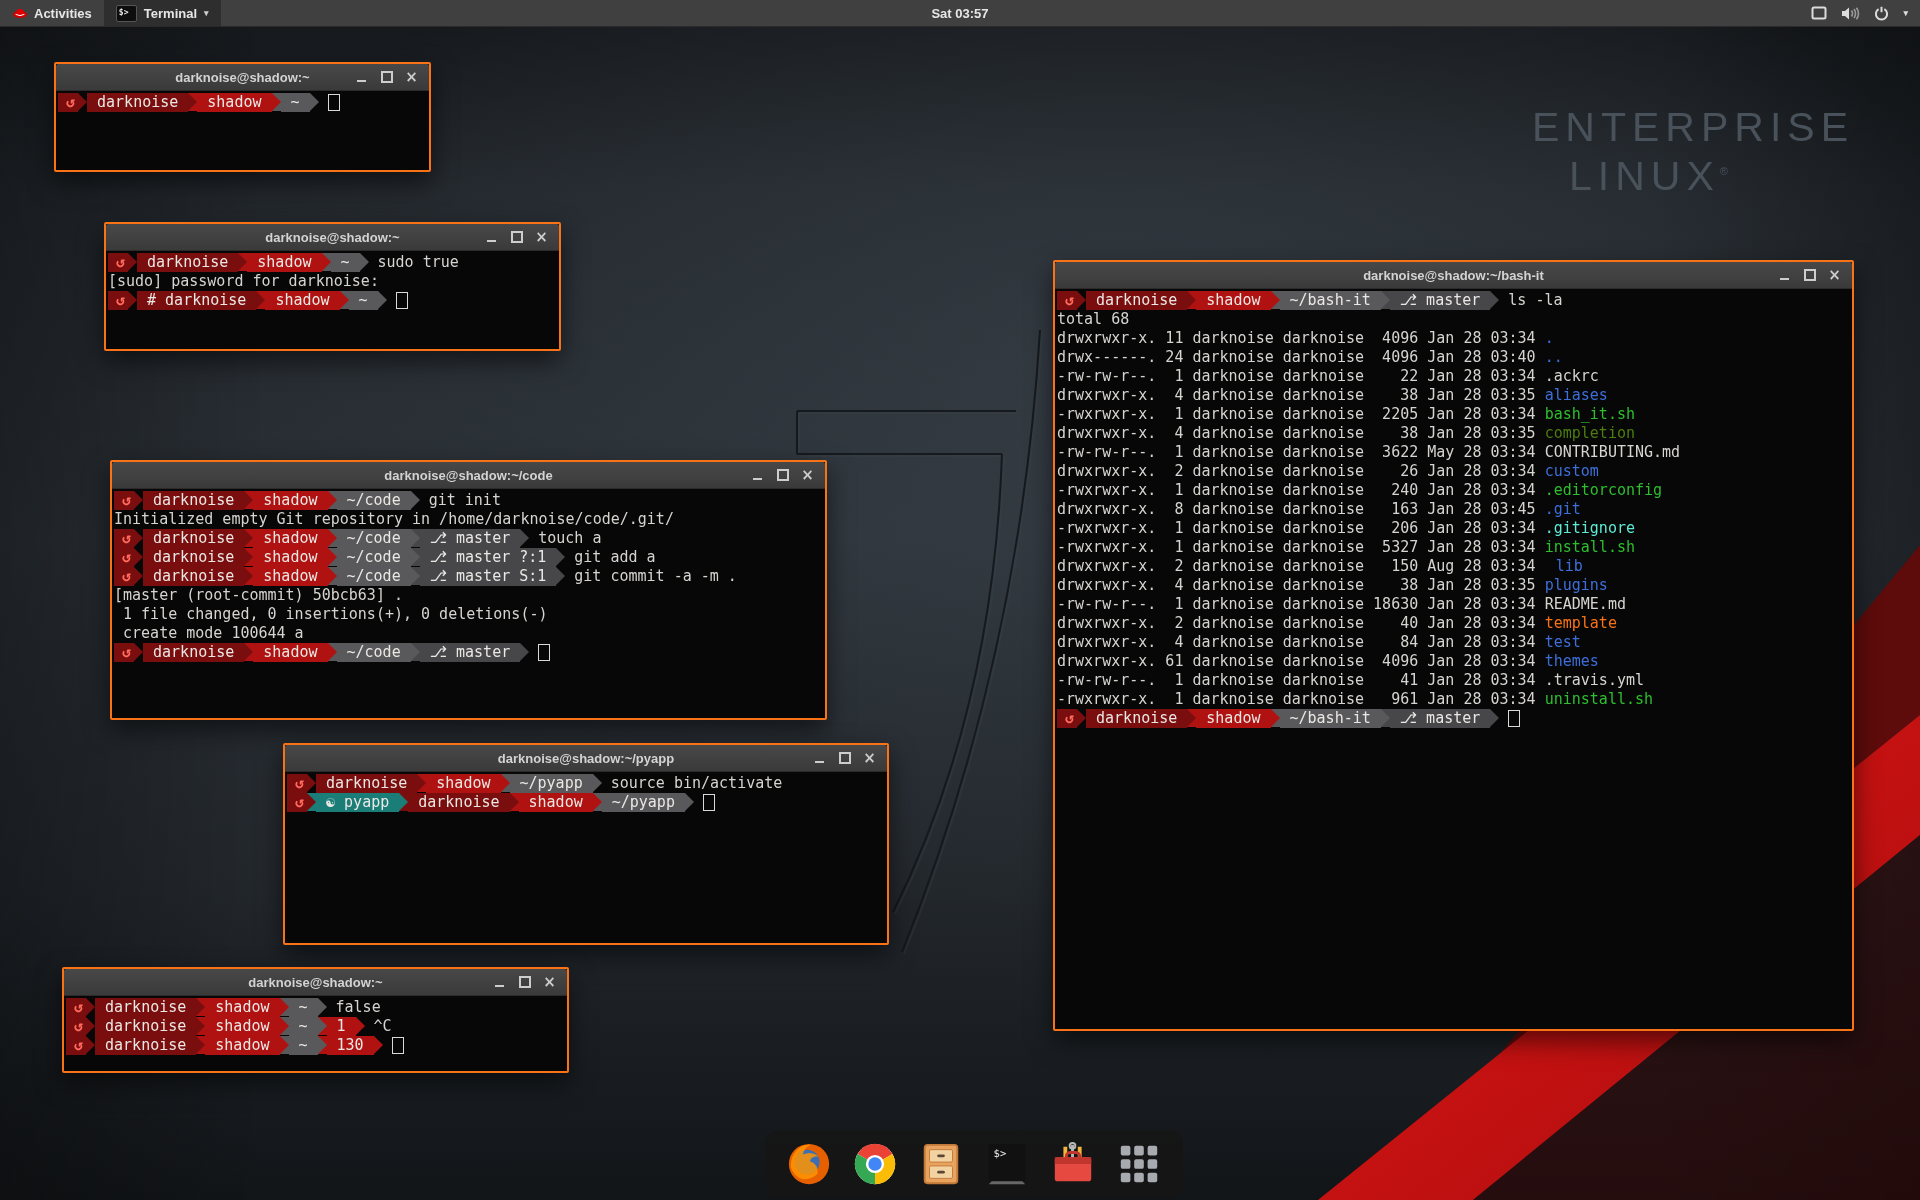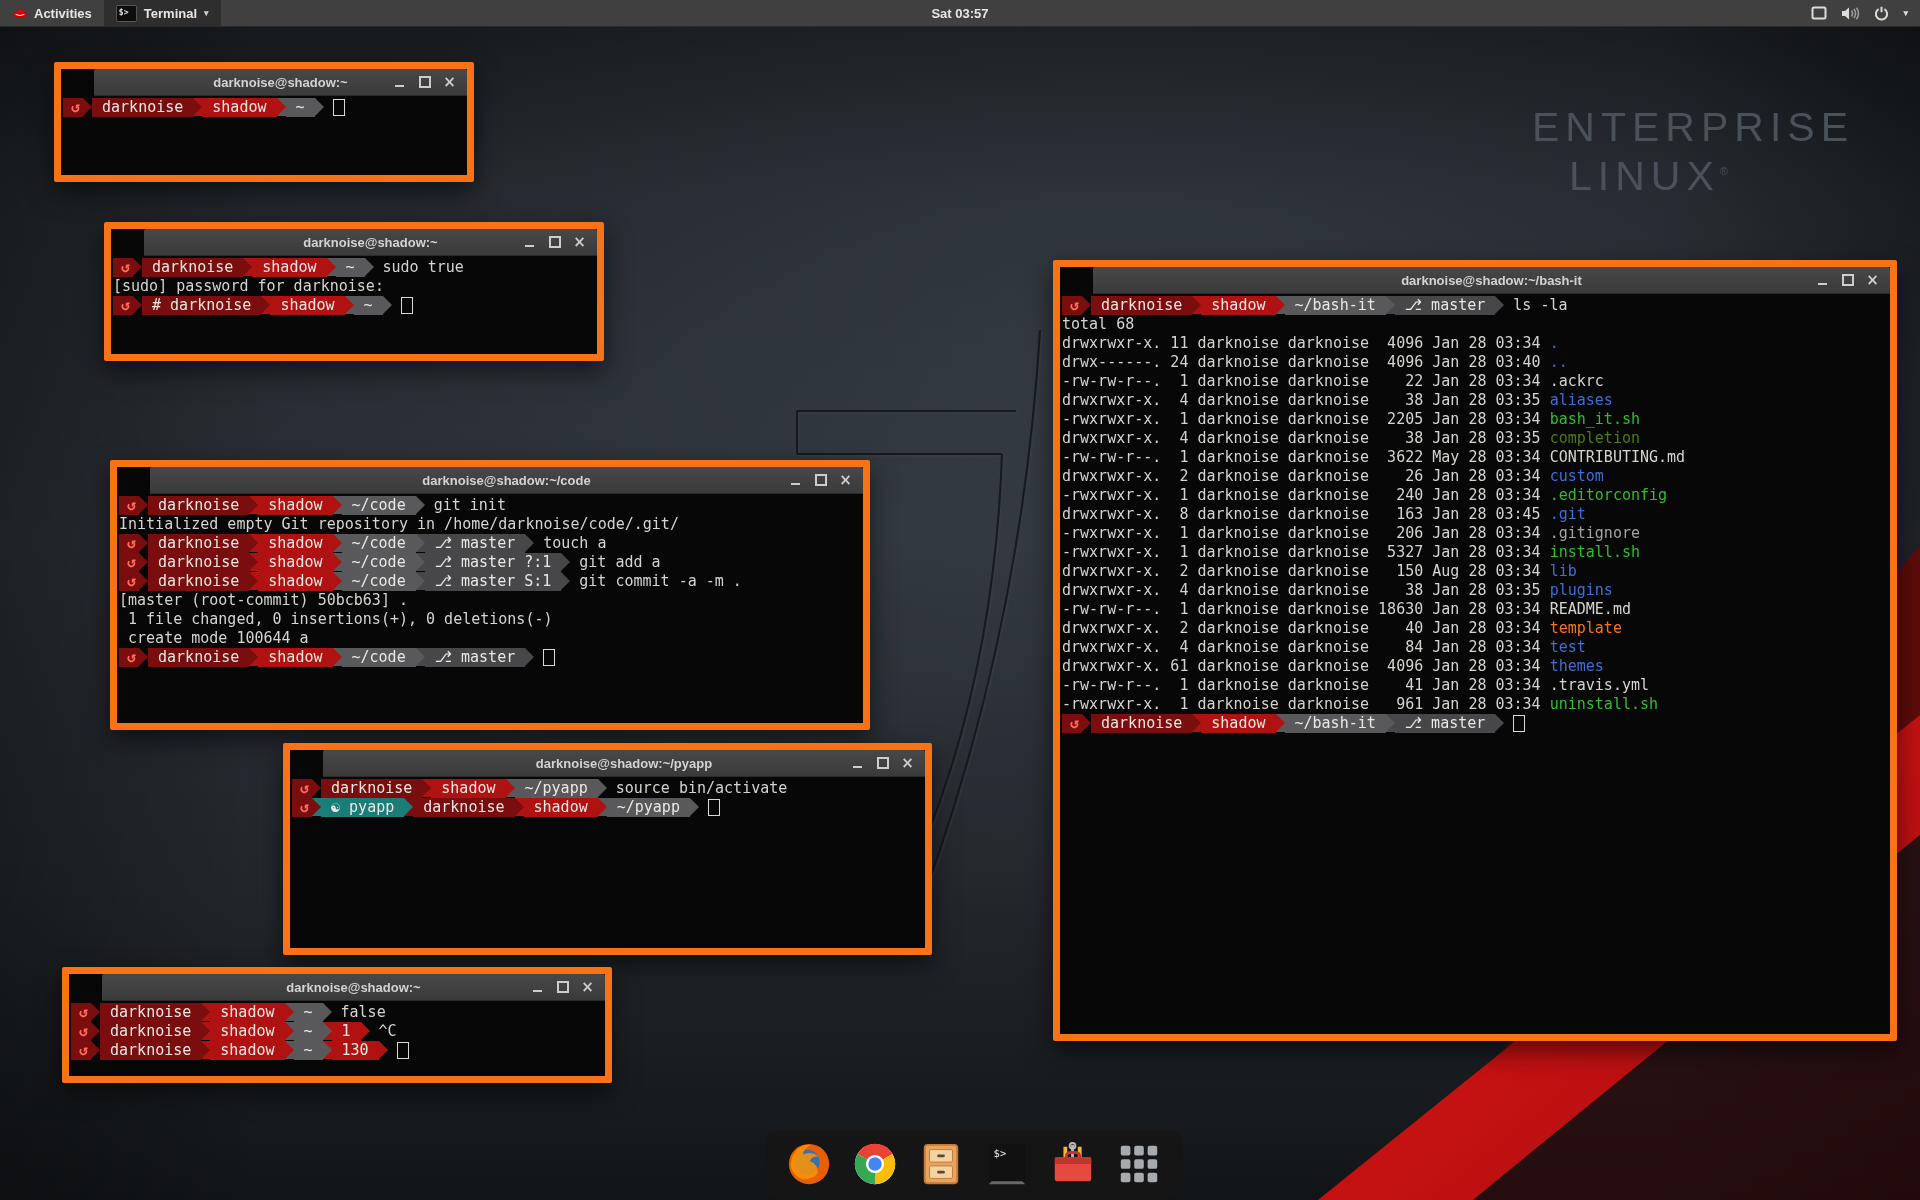--- a/index.html
+++ b/index.html
@@ -28,22 +28,22 @@
   .rhel-logo{position:absolute;left:1532px;top:102px;z-index:1;color:#4c565e;user-select:none;}
   .rhel-l1{font-size:30px;font-weight:700;letter-spacing:3px;color:#515b64;}
   .rhel-l1 sup,.rhel-l3 sup{font-size:11px;}
   .rhel-l2{font-size:41px;font-weight:400;letter-spacing:6px;color:#49525a;margin-top:2px;}
   .rhel-l3{font-size:41px;font-weight:400;letter-spacing:6px;color:#49525a;margin-top:2px;margin-left:37px;}
   
   .dock{position:absolute;left:765px;bottom:2px;height:68px;background:rgba(22,22,22,.92);
     border-radius:14px;display:flex;align-items:center;gap:18px;padding:0 20px;z-index:60;}
   .dock-ic{width:48px;height:48px;display:flex;align-items:center;justify-content:center;}
   
-  .window{position:absolute;background:#070707;border:7px solid #f97316;border-radius:2px;
-    box-shadow:0 10px 26px rgba(0,0,0,.55);padding-left:33px;}
+  .window{position:absolute;background:#070707;border:2px solid #f97316;border-radius:2px;
+    box-shadow:0 10px 26px rgba(0,0,0,.55);}
   .titlebar{height:26px;background:linear-gradient(#484848,#3a3a3a);position:relative;
     display:flex;align-items:center;border-bottom:1px solid #2b2b2b;border-radius:2px 2px 0 0;}
   .title{position:absolute;left:0;right:0;text-align:center;font-size:13px;font-weight:600;color:#d3d3d3;pointer-events:none;}
   .controls{margin-left:auto;display:flex;align-items:center;gap:4px;padding-right:7px;z-index:1;}
   .wbtn{width:21px;height:20px;display:flex;align-items:center;justify-content:center;}
   .g-min{width:9px;height:2px;background:#cdcdcd;margin-top:8px;}
   .g-max{width:8px;height:8px;border:2px solid #cdcdcd;}
   .g-close{font:700 15px "DejaVu Sans",sans-serif;color:#cdcdcd;line-height:1;}
   .term{position:absolute;left:0;right:0;top:26px;bottom:0;overflow:hidden;
     font:15px/19px "DejaVu Sans Mono",monospace;color:#d6d4d0;padding:3px 0 0 2px;}
@@ -316,23 +316,23 @@
         <div class="term-line"><span>drwxrwxr-x. 11 darknoise darknoise  4096 Jan 28 03:34 </span><span style="color: rgb(61, 110, 217);">.</span></div>
         <div class="term-line"><span>drwx------. 24 darknoise darknoise  4096 Jan 28 03:40 </span><span style="color: rgb(61, 110, 217);">..</span></div>
         <div class="term-line"><span>-rw-rw-r--.  1 darknoise darknoise    22 Jan 28 03:34 </span><span>.ackrc</span></div>
         <div class="term-line"><span>drwxrwxr-x.  4 darknoise darknoise    38 Jan 28 03:35 </span><span style="color: rgb(61, 110, 217);">aliases</span></div>
         <div class="term-line"><span>-rwxrwxr-x.  1 darknoise darknoise  2205 Jan 28 03:34 </span><span style="color: rgb(46, 190, 46);">bash_it.sh</span></div>
         <div class="term-line"><span>drwxrwxr-x.  4 darknoise darknoise    38 Jan 28 03:35 </span><span style="color: #4d7c0f;">completion</span></div>
         <div class="term-line"><span>-rw-rw-r--.  1 darknoise darknoise  3622 May 28 03:34 </span><span>CONTRIBUTING.md</span></div>
         <div class="term-line"><span>drwxrwxr-x.  2 darknoise darknoise    26 Jan 28 03:34 </span><span style="color: rgb(61, 110, 217);">custom</span></div>
         <div class="term-line"><span>-rwxrwxr-x.  1 darknoise darknoise   240 Jan 28 03:34 </span><span style="color: rgb(46, 190, 46);">.editorconfig</span></div>
         <div class="term-line"><span>drwxrwxr-x.  8 darknoise darknoise   163 Jan 28 03:45 </span><span style="color: rgb(61, 110, 217);">.git</span></div>
-        <div class="term-line"><span>-rwxrwxr-x.  1 darknoise darknoise   206 Jan 28 03:34 </span><span style="color: #a3a3a3; text-align: center;">.gitignore</span></div>
+        <div class="term-line"><span>-rwxrwxr-x.  1 darknoise darknoise   206 Jan 28 03:34 </span><span style="color: #5eead4; text-align: center;">.gitignore</span></div>
         <div class="term-line"><span>-rwxrwxr-x.  1 darknoise darknoise  5327 Jan 28 03:34 </span><span style="color: rgb(46, 190, 46);">install.sh</span></div>
-        <div class="term-line"><span>drwxrwxr-x.  2 darknoise darknoise   150 Aug 28 03:34 </span><span style="color: rgb(61, 110, 217);">lib</span></div>
+        <div class="term-line"><span>drwxrwxr-x.  2 darknoise darknoise   150 Aug 28 03:34 </span><span style="color: rgb(61, 110, 217); margin-left: 11px;">lib</span></div>
         <div class="term-line"><span>drwxrwxr-x.  4 darknoise darknoise    38 Jan 28 03:35 </span><span style="color: rgb(61, 110, 217);">plugins</span></div>
         <div class="term-line"><span>-rw-rw-r--.  1 darknoise darknoise 18630 Jan 28 03:34 </span><span>README.md</span></div>
         <div class="term-line"><span>drwxrwxr-x.  2 darknoise darknoise    40 Jan 28 03:34 </span><span style="color: #f97316;">template</span></div>
         <div class="term-line"><span>drwxrwxr-x.  4 darknoise darknoise    84 Jan 28 03:34 </span><span style="color: rgb(61, 110, 217);">test</span></div>
         <div class="term-line"><span>drwxrwxr-x. 61 darknoise darknoise  4096 Jan 28 03:34 </span><span style="color: rgb(61, 110, 217);">themes</span></div>
         <div class="term-line"><span>-rw-rw-r--.  1 darknoise darknoise    41 Jan 28 03:34 </span><span>.travis.yml</span></div>
         <div class="term-line"><span>-rwxrwxr-x.  1 darknoise darknoise   961 Jan 28 03:34 </span><span style="color: rgb(46, 190, 46);">uninstall.sh</span></div>
         <div class="term-line"><span class="seg icon-seg" style="background: rgb(122, 13, 13);">↺</span><span class="arrow" style="border-left-color: rgb(122, 13, 13);"></span><span class="seg" style="background: rgb(122, 13, 13);">darknoise</span><span class="arrow" style="border-left-color: rgb(122, 13, 13); background-color: rgb(176, 18, 18);"></span><span class="seg" style="background: rgb(176, 18, 18);">shadow</span><span class="arrow" style="border-left-color: rgb(176, 18, 18); background-color: rgb(89, 89, 91);"></span><span class="seg" style="background: rgb(89, 89, 91);">~/bash-it</span><span class="arrow" style="border-left-color: rgb(89, 89, 91); background-color: rgb(71, 71, 74);"></span><span class="seg" style="background: rgb(71, 71, 74);">⎇ master</span><span class="arrow" style="border-left-color: rgb(71, 71, 74);"></span><span class="cursor"></span></div>
       </div>
     </div>

